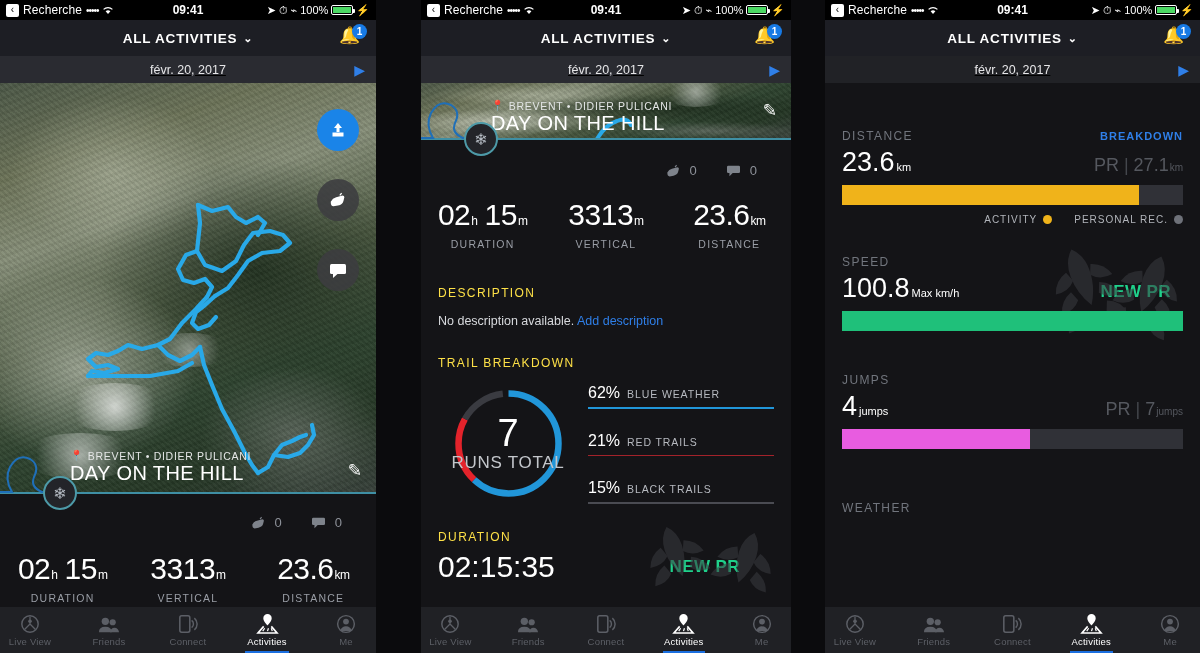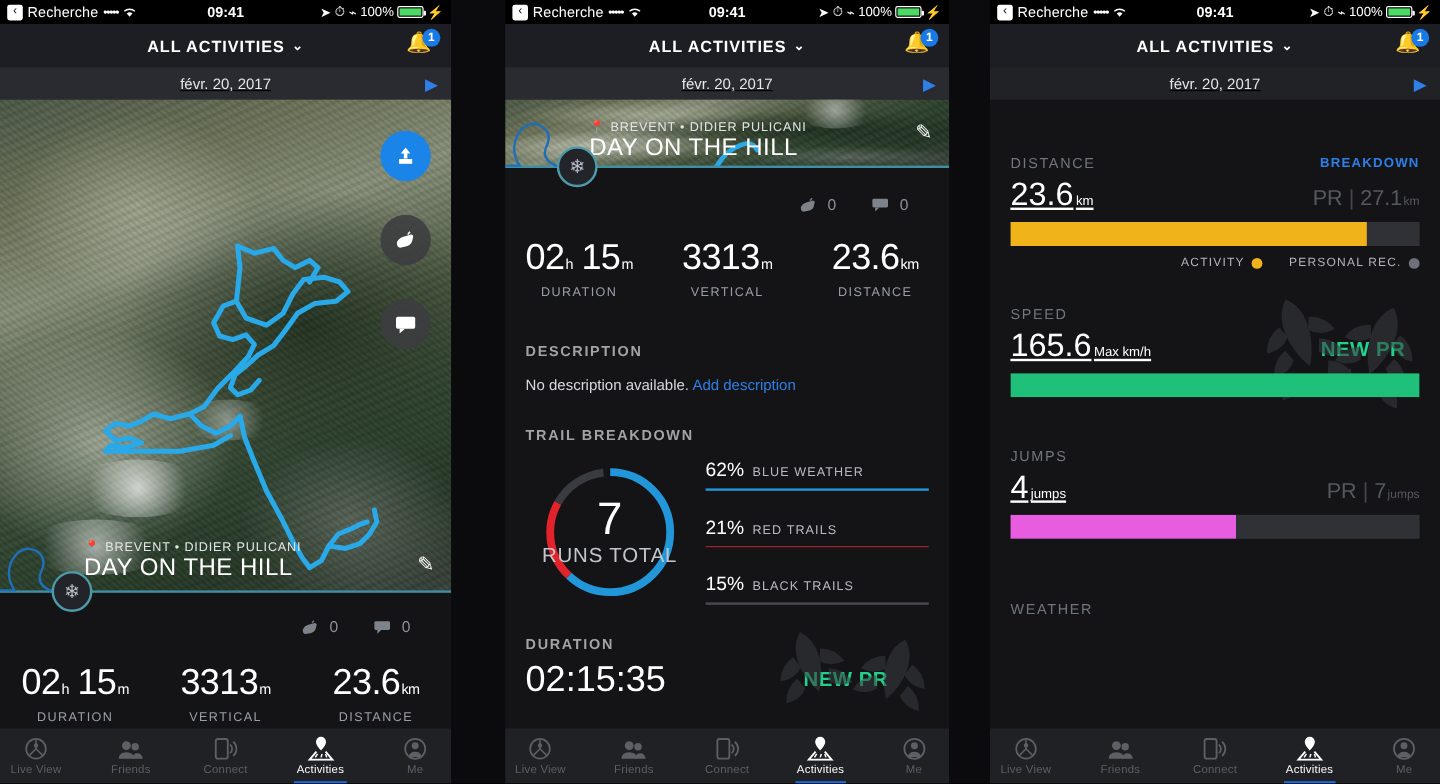--- a/index.html
+++ b/index.html
@@ -138,22 +138,22 @@
   .stats { display: flex; padding: 18px 0 10px; }
   .stat { flex: 1; text-align: center; }
   .stat .val { color: #fff; font-size: 30px; font-weight: 300; line-height: 1; letter-spacing: -.5px; }
   .stat .val sub { font-size: 12px; font-weight: 400; vertical-align: baseline; margin-left: 1px; }
   .stat .lbl { color: #9a9ea6; font-size: 10.5px; letter-spacing: 1.2px; margin-top: 8px; }
   .stat .sp { display: inline-block; width: 7px; }
 
   
   .section { padding: 20px 17px 0; }
   .sec-head {
-    color: #a3a3a3; font-size: 12px; letter-spacing: 1.4px;
-    display: flex; align-items: center; justify-content: space-between; font-weight: bold;
+    color: #fde047; font-size: 12px; letter-spacing: 1.4px;
+    display: flex; align-items: center; justify-content: space-between;
   }
   .sec-link { color: #2f7fe8; font-size: 11px; letter-spacing: 1px; font-weight: bold; }
   .desc-line { color: #d7d9dd; font-size: 12.5px; margin-top: 14px; }
   .desc-link { color: #2f7fe8; }
 
   
   .breakdown-body { display: flex; align-items: center; margin-top: 14px; }
   .donut-wrap { width: 140px; display: flex; justify-content: center; }
   .donut { position: relative; width: 113px; height: 113px; }
   .donut-center {
@@ -170,21 +170,21 @@
   .legend-name { color: #b7bac0; font-size: 10.5px; letter-spacing: .9px; }
   .legend-rule { height: 1.5px; width: 100%; }
 
   
   .metric { padding: 0 17px; margin-top: 18px; position: relative; }
   .metric-head {
     display: flex; align-items: center; justify-content: space-between;
     color: #71757d; font-size: 12px; letter-spacing: 1.4px;
   }
   .metric-values { display: flex; align-items: baseline; justify-content: space-between; margin-top: 6px; }
-  .metric-val { color: #fff; font-size: 27px; font-weight: 300; line-height: 1; text-decoration: underline; }
+  .metric-val { color: #fff; font-size: 27px; font-weight: 300; line-height: 1; }
   .metric-val sub { font-size: 11px; vertical-align: baseline; margin-left: 2px; }
   .metric-pr { color: #55585f; font-size: 18px; font-weight: 300; text-align: center; }
   .metric-pr sub { font-size: 10px; vertical-align: baseline; margin-left: 1px; }
   .metric-pr .sep { margin: 0 5px; color: #44474d; }
   .bar-track { height: 20px; background: #303137; margin-top: 9px; position: relative; overflow: hidden; }
   .bar-fill { height: 100%; }
   .bar-legend {
     display: flex; justify-content: flex-end; gap: 22px; margin-top: 9px;
     color: #b2b5bb; font-size: 10px; letter-spacing: 1px;
   }
@@ -757,21 +757,21 @@
             <path d="M-6 60 q-13 5-15 18 q13 1 19-8 z"></path>
             <path d="M26 60 q13 5 15 18 q-13 1-19-8 z"></path>
           </g>
         </g>
       </svg>
       <div class="metric-head">
         <span>SPEED</span>
       </div>
       <div class="metric-values">
         <div class="metric-val">
-          <span>165.6</span><sub>Max km/h</sub>
+          <span>100.8</span><sub>Max km/h</sub>
         </div>
         <div class="newpr" style="margin-right:12px">NEW PR</div>
       </div>
       <div class="bar-track">
         <div class="bar-fill" style="width:100%;background:#1fc07a"></div>
       </div>
     </div>
 
     <div class="metric" style="margin-top:42px">
       <div class="metric-head">

